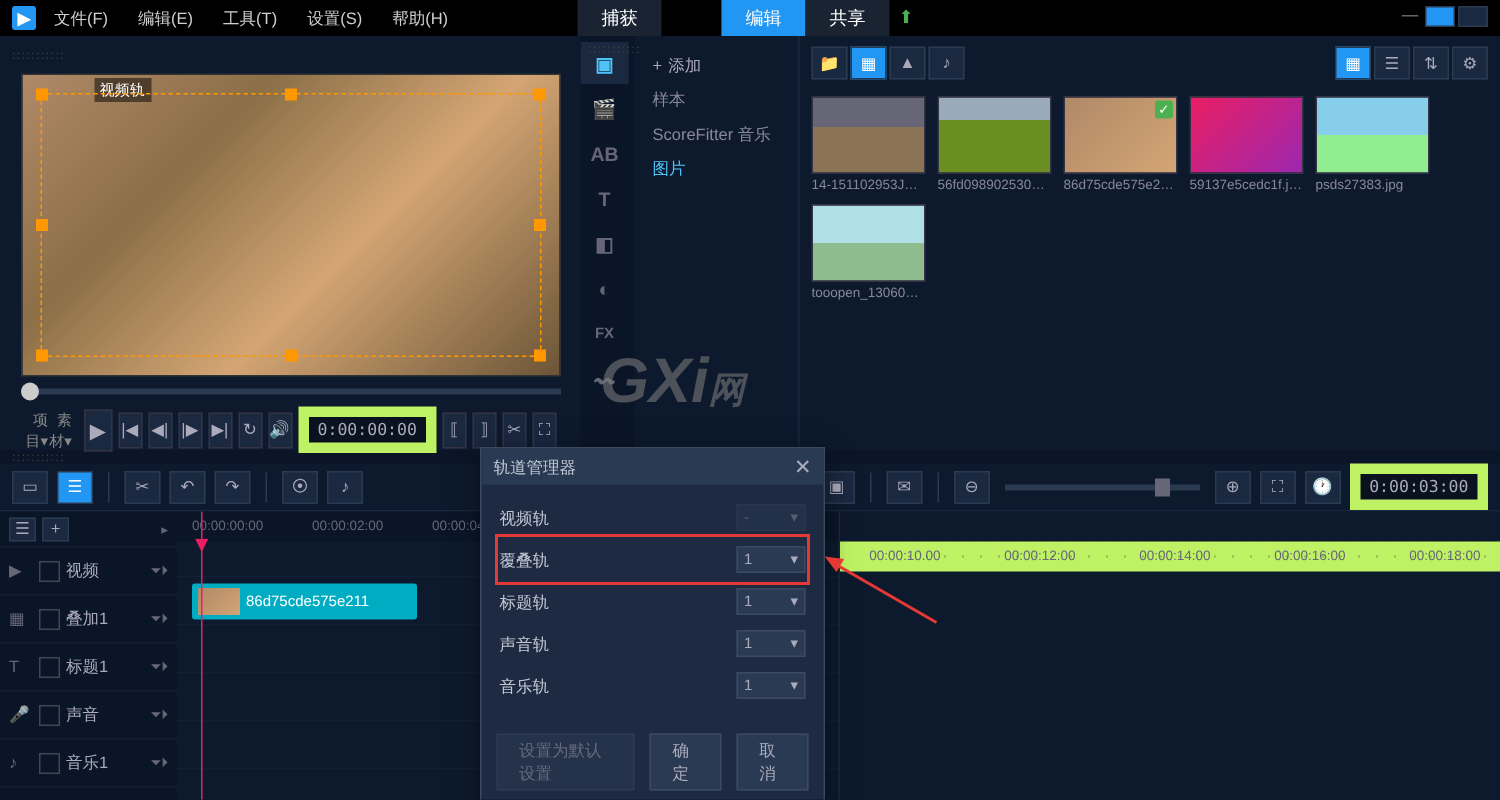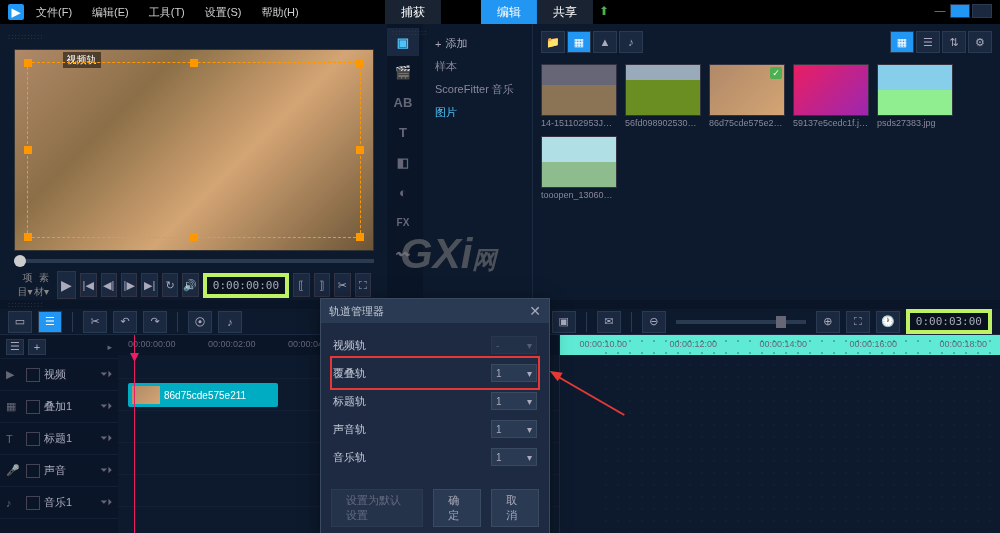--- a/index.html
+++ b/index.html
@@ -23,21 +23,21 @@
 .h-tl { top: -4px; left: -4px; } .h-tr { top: -4px; right: -4px; }
 .h-bl { bottom: -4px; left: -4px; } .h-br { bottom: -4px; right: -4px; }
 .h-tm { top: -4px; left: 50%; margin-left: -4px; } .h-bm { bottom: -4px; left: 50%; margin-left: -4px; }
 .h-lm { left: -4px; top: 50%; margin-top: -4px; } .h-rm { right: -4px; top: 50%; margin-top: -4px; }
 .scrubber { width: 360px; height: 4px; background: #2a3a50; margin: 4px auto; position: relative; }
 .playhead { position: absolute; left: 0; top: -4px; width: 12px; height: 12px; background: #ccc; border-radius: 50%; }
 .play-controls { display: flex; align-items: center; gap: 4px; padding: 4px 8px; }
 .proj-labels { display: flex; flex-direction: row; font-size: 10px; color: #888; margin-right: 4px; text-align: right; }
 .play-btn { width: 24px; height: 24px; background: #1a2840; border: 1px solid #334; display: flex; align-items: center; justify-content: center; cursor: pointer; color: #aab; font-size: 11px; }
 .play-btn.big { width: 28px; height: 28px; font-size: 14px; }
-.timecode { background: #0a1220; padding: 2px 6px; color: #aab; font-family: monospace; font-size: 11px; border: 4px solid #bef264; }
+.timecode { background: #0a1220; padding: 2px 6px; color: #aab; font-family: monospace; font-size: 11px; border: 7px solid #bef264; }
 .library { flex: 1; background: #0d1a2d; display: flex; }
 .sidebar { width: 36px; background: #0a1628; display: flex; flex-direction: column; gap: 2px; padding: 4px 0; }
 .side-btn { width: 32px; height: 28px; display: flex; align-items: center; justify-content: center; color: #667; cursor: pointer; font-size: 13px; font-weight: bold; }
 .side-btn.active { background: #1a2840; color: #4fc3f7; }
 .side-btn.fx { font-size: 10px; }
 .lib-tree { width: 110px; padding: 8px 4px; border-right: 1px solid #1a2840; }
 .tree-item { padding: 4px 8px; color: #889; cursor: pointer; font-size: 11px; display: flex; align-items: center; gap: 4px; }
 .tree-item.active { color: #4fc3f7; }
 .tree-item.add { color: #aab; }
 .lib-content { flex: 1; padding: 4px; }
@@ -93,21 +93,21 @@
 .dialog-row { display: flex; align-items: center; justify-content: space-between; height: 28px; }
 .dialog-row.highlight { outline: 2px solid #e53935; outline-offset: 1px; }
 .dropdown { width: 46px; height: 18px; background: #2a3a52; border: 1px solid #3a4a60; display: flex; align-items: center; justify-content: space-between; padding: 0 4px; font-size: 10px; color: #aab; cursor: pointer; }
 .dialog-footer { display: flex; justify-content: center; gap: 10px; padding: 10px; }
 .dialog-btn { padding: 3px 14px; background: #2a3a52; border: 1px solid #3a4a60; color: #aab; cursor: pointer; font-size: 11px; }
 .dialog-btn.disabled { opacity: 0.5; }
 .arrow-annotation { position: absolute; left: 555px; top: 374px; z-index: 101; pointer-events: none; }
 .arrow-line { width: 80px; height: 2px; background: #e53935; transform: rotate(30deg); transform-origin: left center; }
 .arrow-head { position: absolute; left: -6px; top: -5px; width: 0; height: 0; border-right: 12px solid #e53935; border-top: 5px solid transparent; border-bottom: 5px solid transparent; transform: rotate(30deg); }
 .view-mode-bar { height: 18px; background: #0a1628; display: flex; align-items: center; gap: 2px; padding: 0 8px; }
-.right-ruler { height: 20px; background: #5eead4; display: flex; font-size: 9px; color: #667; font-family: monospace; position: relative; }
+.right-ruler { height: 20px; background: #bef264; display: flex; font-size: 9px; color: #667; font-family: monospace; position: relative; margin-top: 20px; }
 </style>
 </head>
 <body>
 
 <div class="menubar">
   <div class="logo">▶</div>
   <span class="menu-item">文件(F)</span>
   <span class="menu-item">编辑(E)</span>
   <span class="menu-item">工具(T)</span>
   <span class="menu-item">设置(S)</span>

